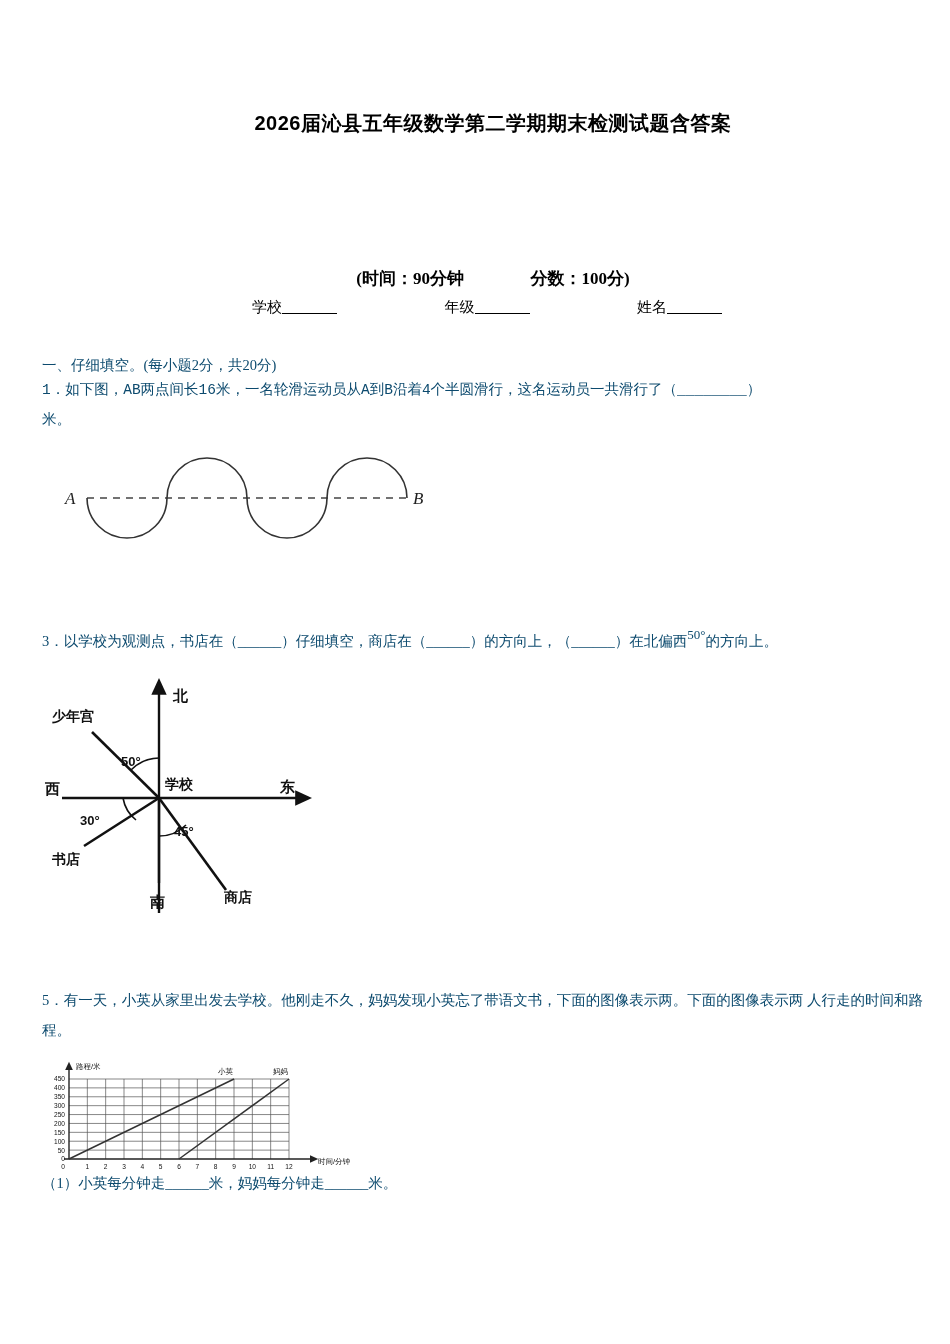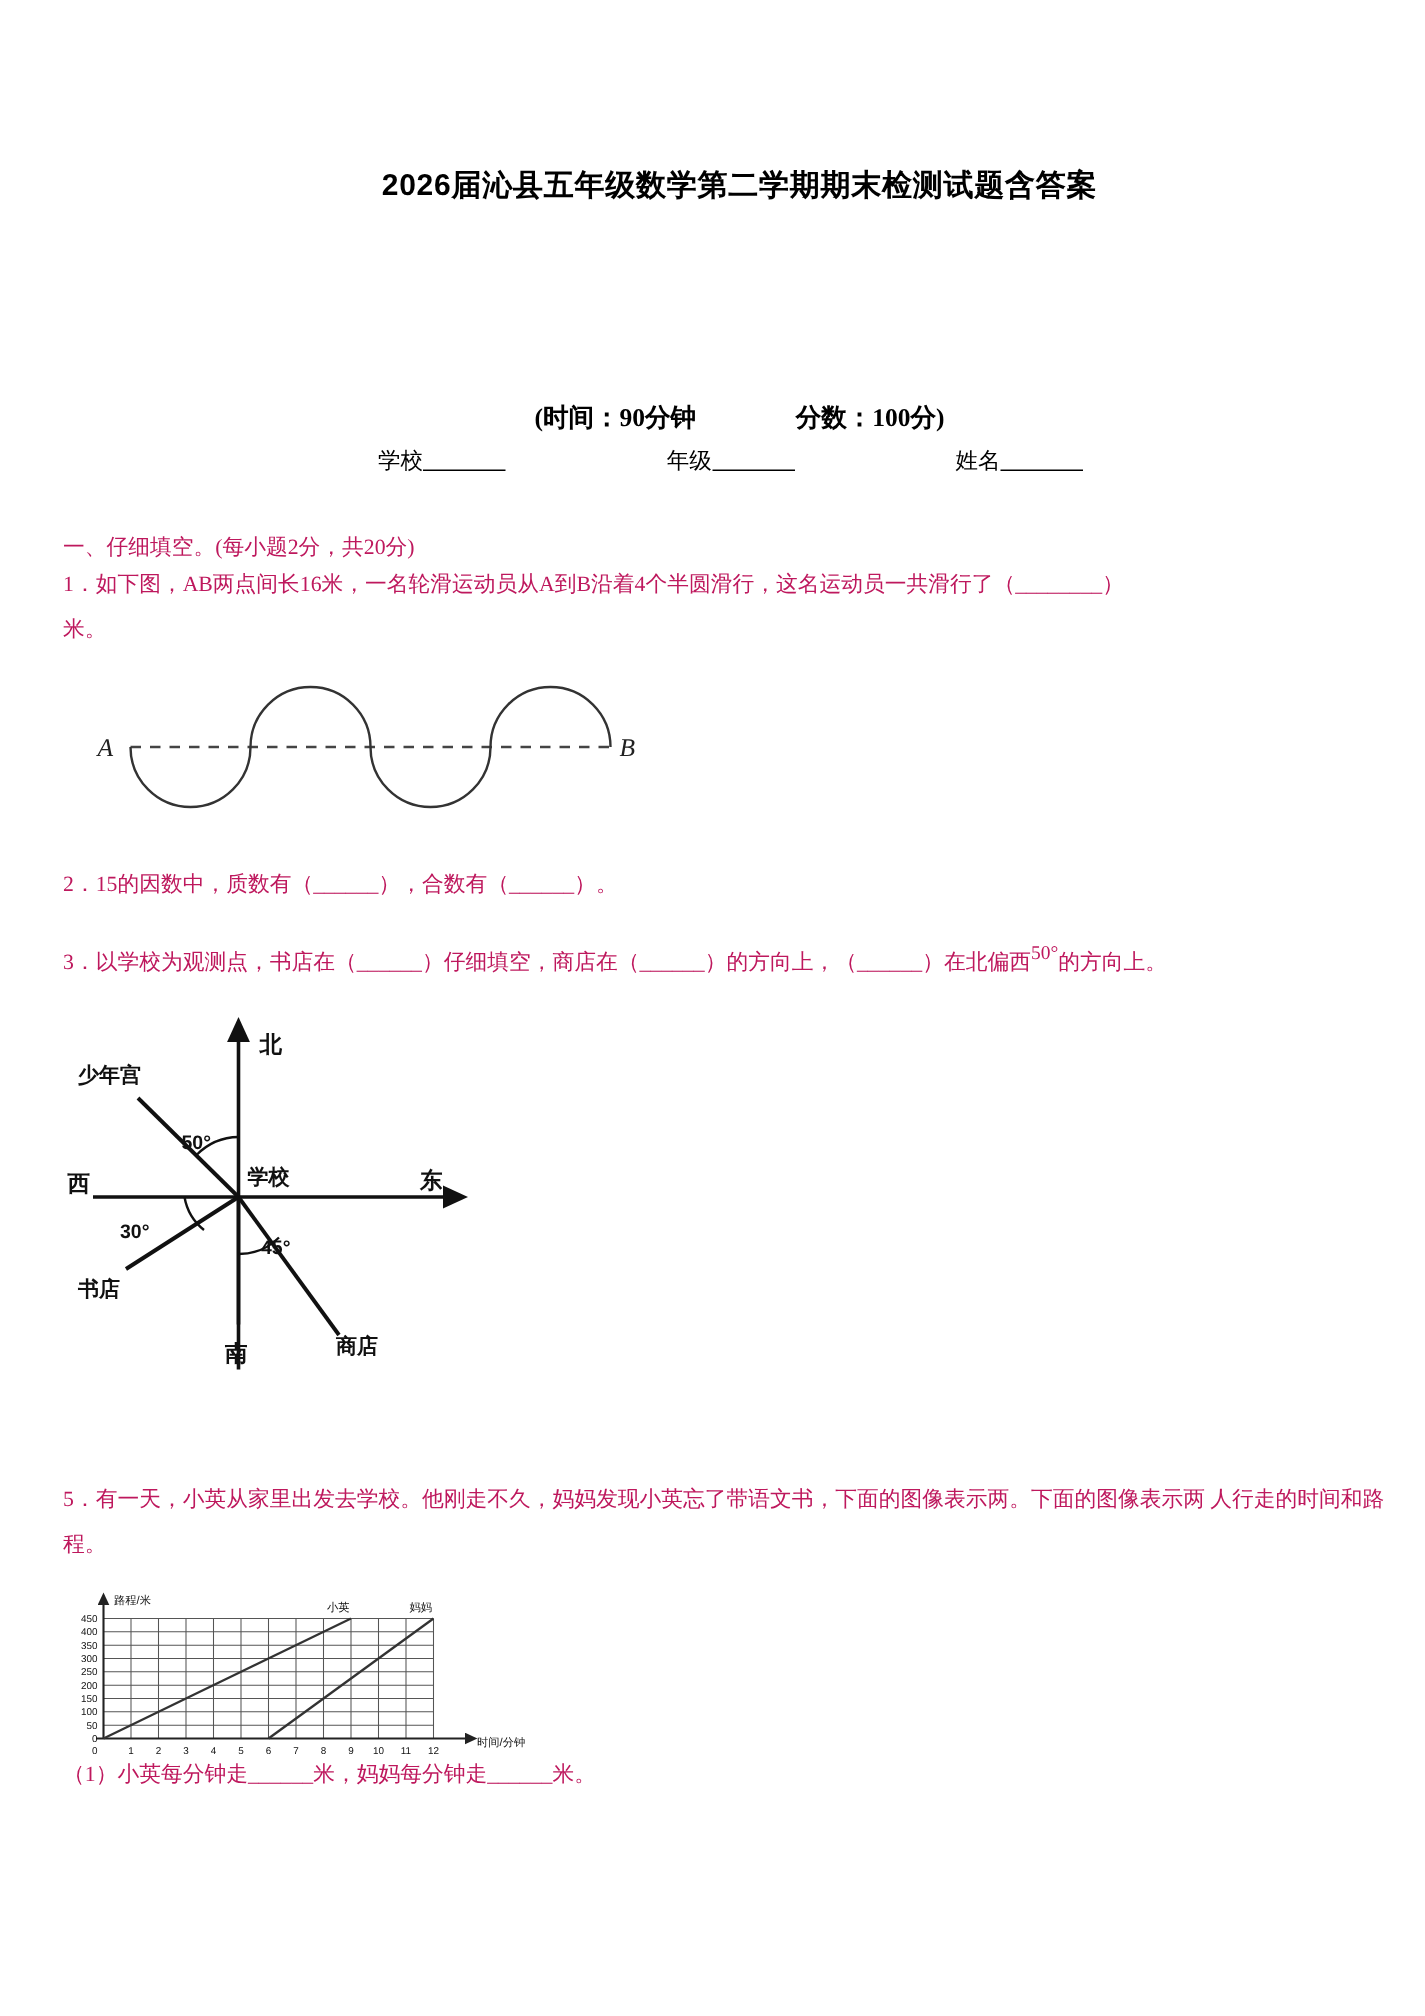--- a/index.html
+++ b/index.html
@@ -67,32 +67,33 @@
     vertical-align: -2px;
   }
   .bu-55 { width: 55px; }
 
   
   .q {
     position: absolute;
     font-family: "Liberation Serif", "DejaVu Serif", serif;
     font-size: 14.5px;
     line-height: 30px;
-    color: #be185d;
+    color: #0c4a6e;
   }
   .sec-head {
     left: 42px;
     top: 350px;
     width: 880px;
     font-weight: normal;
   }
   .q1 {
     left: 42px;
     top: 375px;
     width: 880px;
+    font-family: Liberation Mono, monospace;
   }
   .q1 .l2 { display:block; }
   .q2 { left: 42px; top: 575px; width: 880px; }
   .q3 { left: 42px; top: 620px; width: 890px; }
   .q4 { left: 42px; top: 947px; width: 880px; }
   .q5 { left: 42px; top: 985px; width: 890px; }
   .q5-1 { left: 42px; top: 1168px; width: 880px; }
 
   .sup50 {
     font-size: 13px;
@@ -174,23 +175,20 @@
 
       <path d="M 32 55 A 40 40 0 0 0 112 55" fill="none" stroke="#333" stroke-width="1.6"></path>
       <path d="M 112 55 A 40 40 0 0 1 192 55" fill="none" stroke="#333" stroke-width="1.6"></path>
       <path d="M 192 55 A 40 40 0 0 0 272 55" fill="none" stroke="#333" stroke-width="1.6"></path>
       <path d="M 272 55 A 40 40 0 0 1 352 55" fill="none" stroke="#333" stroke-width="1.6"></path>
       <text id="wv-a" x="10" y="61" font-size="17" fill="#222">A</text>
       <text id="wv-b" x="358" y="61" font-size="17" fill="#222">B</text>
     </svg>
   </div>
 
-  <div class="q q2">
-    <span>2．</span><span>15的因数中，质数有（______），合数有（______）。</span>
-  </div>
 
   <div class="q q3">
     <span>3．</span><span>以学校为观测点，书店在（______）仔细填空，商店在（______）的方向上，（______）在北偏西</span><span class="sup50">50°</span><span>的方向上。</span>
   </div>
 
   <div class="fig-compass">
     <svg width="280" height="245" viewBox="0 0 280 245">
       <defs>
         <marker id="arr" markerWidth="9" markerHeight="9" refX="2" refY="3.2" orient="auto">
           <path d="M0,0 L0,6.4 L7,3.2 z" fill="#111"></path>

